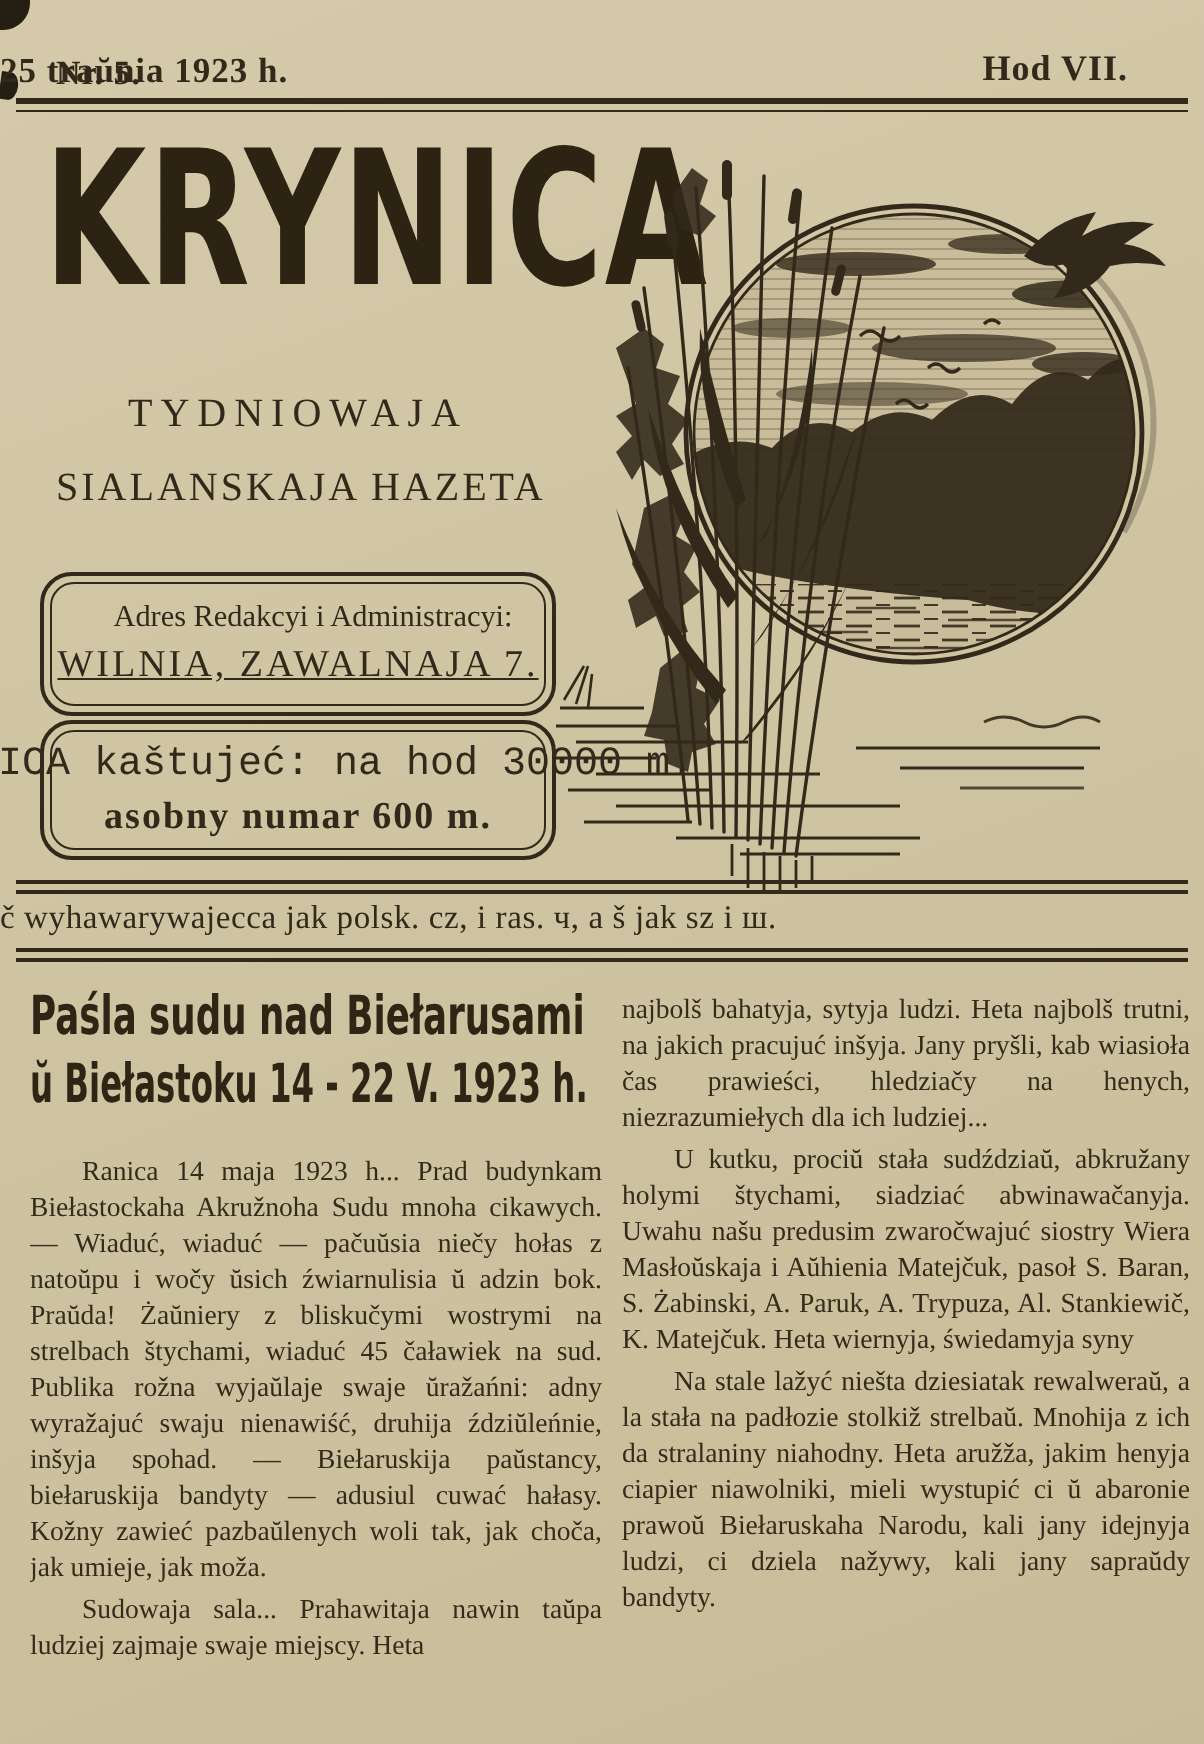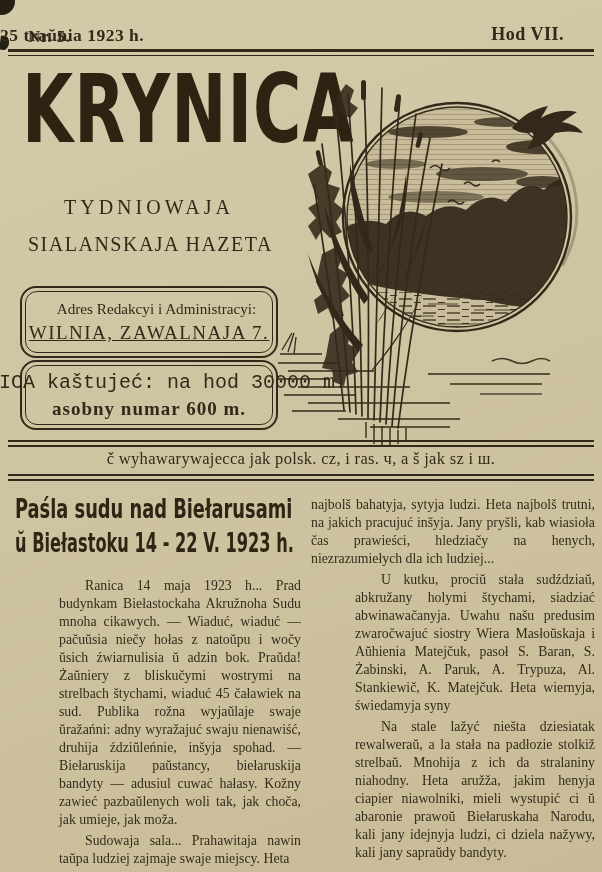--- a/index.html
+++ b/index.html
@@ -32,31 +32,31 @@
   .price{top:360px;height:60px;}
   .addr-l1{font-size:15.2px;white-space:nowrap;margin-left:15px;}
   .addr-l2{font-size:19px;letter-spacing:1.5px;white-space:nowrap;text-decoration:underline;}
   .price-l1{font-size:20px;white-space:nowrap;font-family:Liberation Mono, monospace;}
   .price-l2{font-size:19px;font-weight:bold;letter-spacing:1px;white-space:nowrap;}
   .illo{position:absolute;left:278px;top:52px;width:324px;height:395px;}
   .note-rule{position:absolute;left:8px;right:8px;height:3px;
     border-top:2px solid #33291a;border-bottom:2px solid #33291a;}
   .nr1{top:440px;}
   .nr2{top:474px;}
-  .note{position:absolute;left:0;right:0;top:449px;text-align:center;font-size:16.5px;letter-spacing:.3px;}
+  .note{position:absolute;left:0;right:0;top:449px;text-align:left;font-size:16.5px;letter-spacing:.3px;}
   .headline{position:absolute;left:15px;top:492px;width:290px;font-family:"DejaVu Sans",sans-serif;
     font-weight:bold;color:#2e2514;text-align:right;}
   .hl{display:block;white-space:nowrap;font-size:27px;line-height:34px;transform-origin:left center;}
   .hl1{transform:scaleX(.66);}
   .hl2{transform:scaleX(.60);}
   .col{position:absolute;overflow:hidden;}
   .col-left{left:15px;top:577px;width:286px;height:295px;}
   .col-right{left:311px;top:496px;width:284px;height:376px;}
   .col p{margin:0 0 3px 0;font-size:13.8px;line-height:18px;text-align:justify;color:#352b1b;}
-  .col p.indent{text-indent:26px;margin-left:44px;}
+  .col p.indent{text-indent:26px;}
 </style>
 </head>
 <body>
 
 <div class="page">
 
   <div class="smudge s1"></div>
   <div class="smudge s2"></div>
 
   <div class="hdr issue">Nr. 5.</div>

